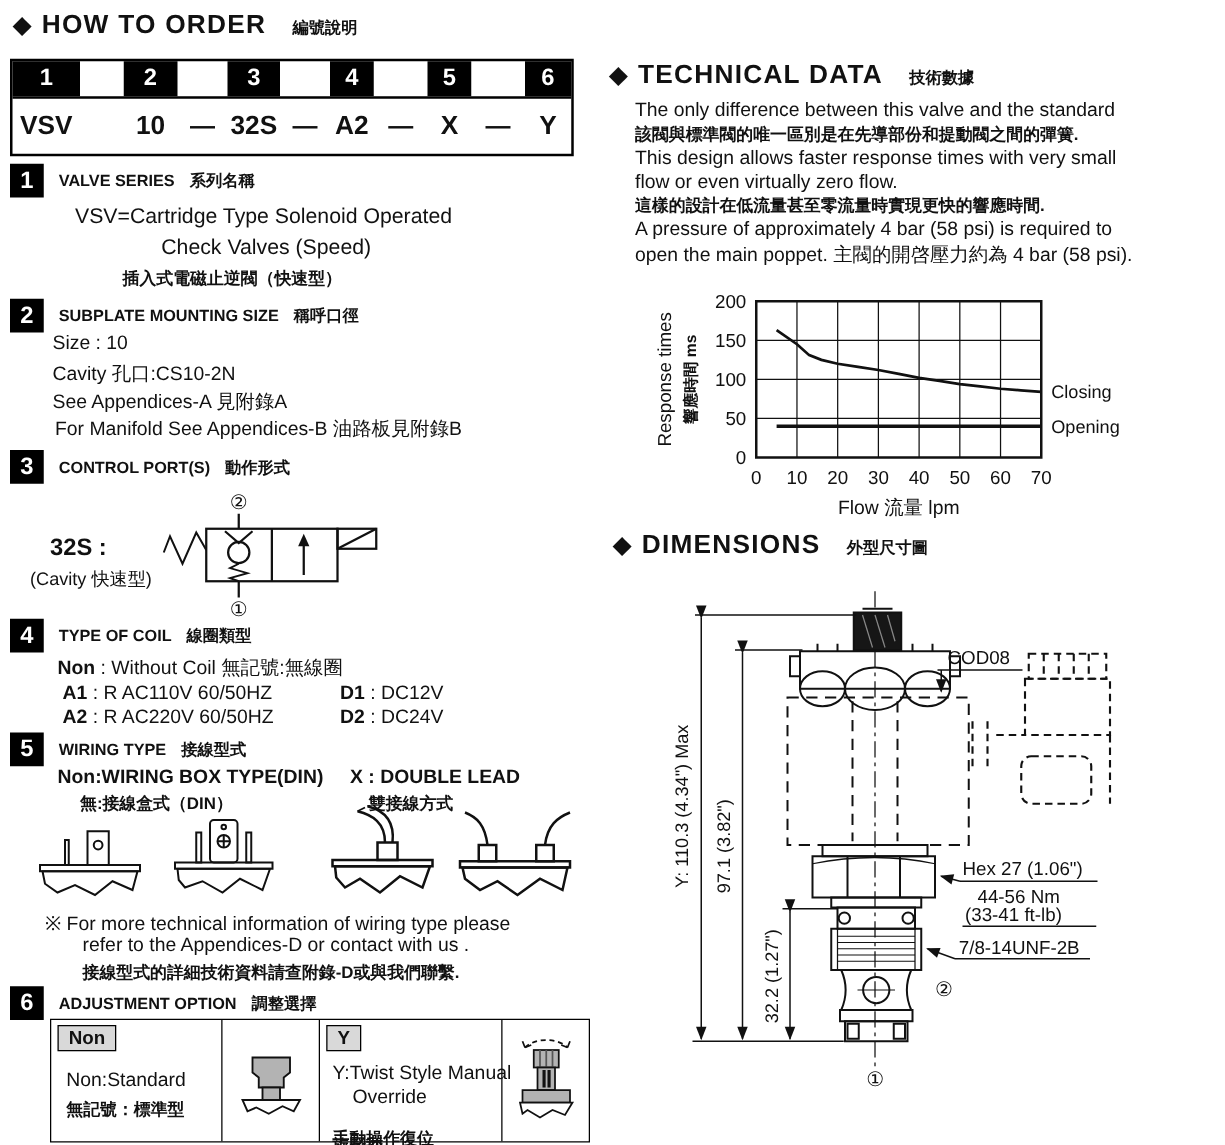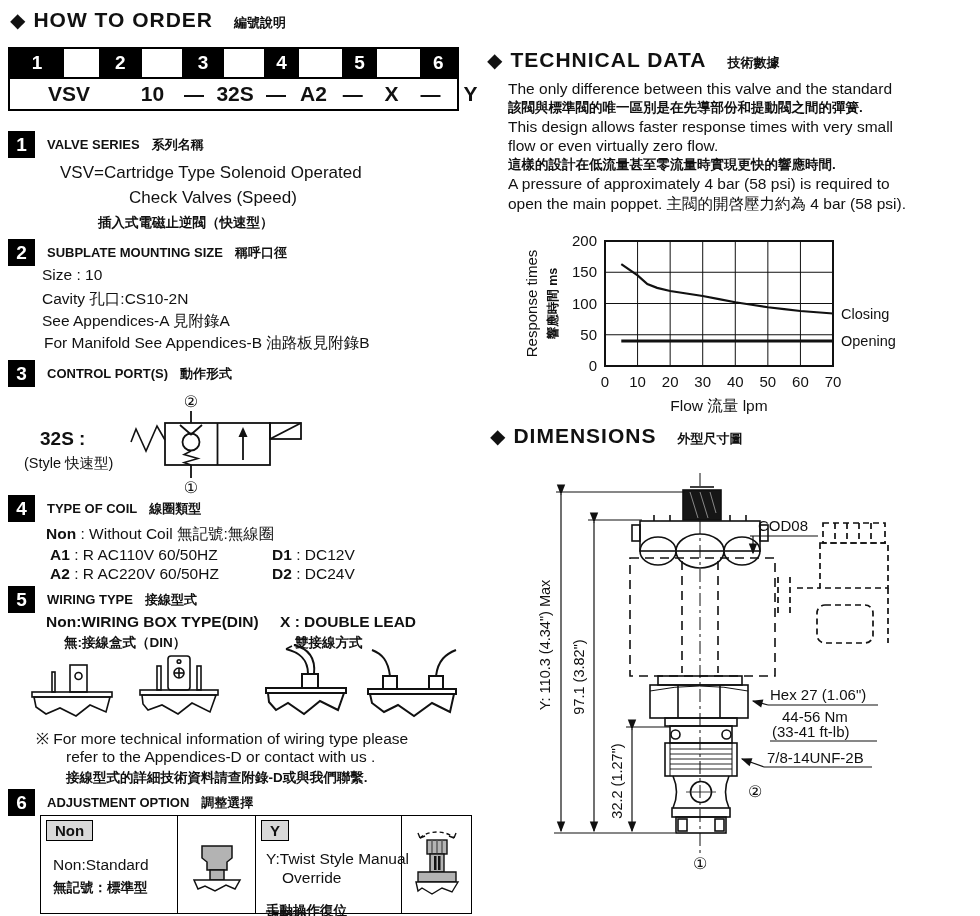--- a/index.html
+++ b/index.html
@@ -17,21 +17,21 @@
   .sec .zh{font-weight:bold;font-size:13px;}
   .ln{white-space:nowrap;}
   .en15{font-size:15.5px;}
   .en17{font-size:17px;}
   .zh13{font-size:13.5px;font-weight:bold;}
   .b{font-weight:bold;}
   
   .octab{border:2px solid #000;}
   .ocrow{display:flex;width:100%;}
   .ocrow.head{height:28px;border-bottom:2px solid #000;}
-  .ocrow.body{height:30px;align-items:center;margin-left:32px;}
+  .ocrow.body{height:44px;align-items:center;}
   .ocseg{display:flex;align-items:center;justify-content:center;height:100%;}
   .ocseg.blk{background:#000;color:#fff;font-weight:bold;font-size:19px;}
   .occode{font-weight:bold;font-size:21px;}
   .ocdash{font-weight:bold;font-size:20px;}
   
   .adjtab{display:flex;border:1.5px solid #000;height:97px;}
   .adjcell{border-right:1.5px solid #000;position:relative;}
   .adjcell:last-child{border-right:none;}
   .tab{position:absolute;left:5px;top:4px;background:#d9d9d9;border:1.5px solid #000;
        font-weight:bold;font-size:15px;padding:1px 8px;}
@@ -95,21 +95,21 @@
   <div class="abs ln en15" style="left:42px;top:289px;">Cavity 孔口:CS10-2N</div>
   <div class="abs ln en15" style="left:42px;top:311px;">See Appendices-A  見附錄A</div>
   <div class="abs ln en15" style="left:44px;top:333px;">For Manifold See Appendices-B  油路板見附錄B</div>
 
   <div class="abs sec" style="left:8px;top:360px;">
     <span class="badge">3</span>
     <span class="t">CONTROL PORT(S)</span>
     <span class="zh">動作形式</span>
   </div>
   <div class="abs ln b" style="left:40px;top:428px;font-size:19px;">32S :</div>
-  <div class="abs ln" style="left:24px;top:454px;font-size:14.5px;">(Style 快速型)</div>
+  <div class="abs ln" style="left:24px;top:454px;font-size:14.5px;">(Cavity 快速型)</div>
 
   <svg class="abs" style="left:130px;top:388px;" width="185" height="108" viewBox="0 0 185 108">
     <g stroke="#111" fill="none" stroke-width="1.8">
       <text x="61" y="19" font-size="16" text-anchor="middle" fill="#111" stroke="none">②</text>
       <text x="61" y="105" font-size="16" text-anchor="middle" fill="#111" stroke="none">①</text>
       <line x1="61" y1="23" x2="61" y2="35"></line>
       <line x1="61" y1="77" x2="61" y2="90"></line>
       <rect x="35" y="35" width="105" height="42"></rect>
       <line x1="87.5" y1="35" x2="87.5" y2="77"></line>
 

